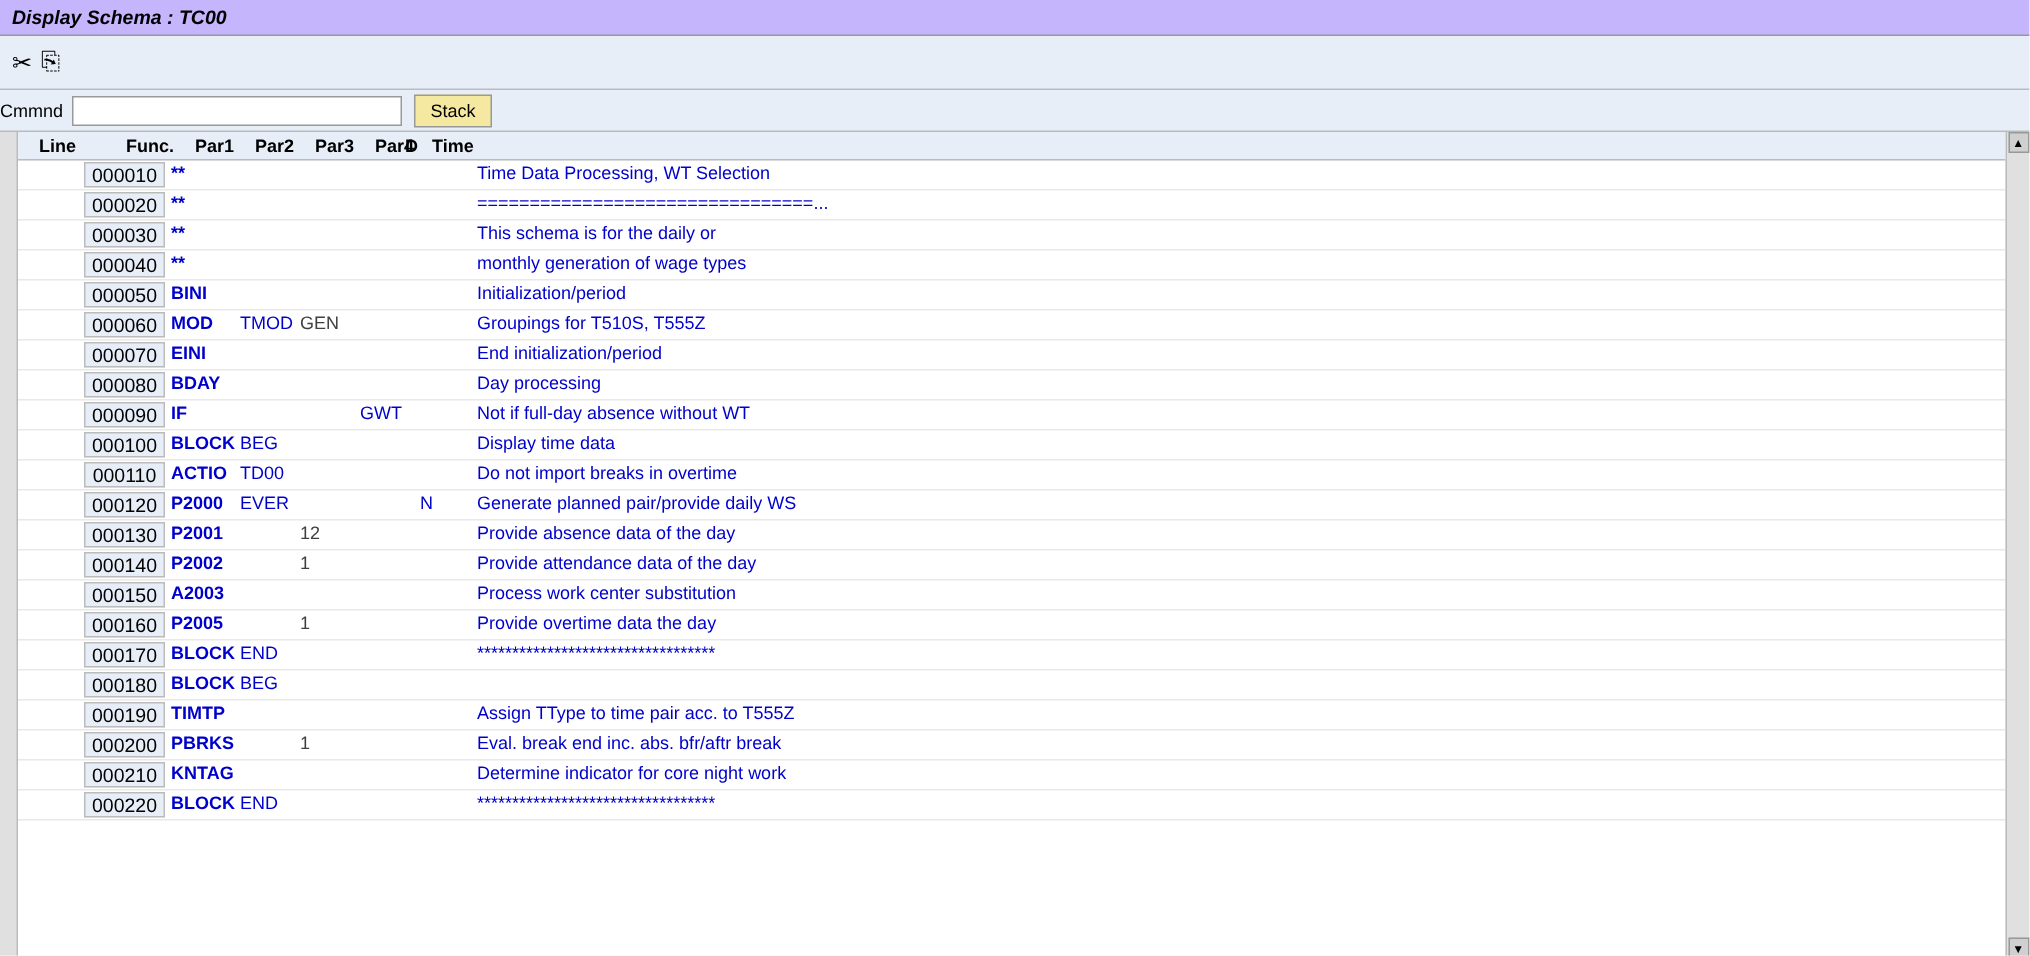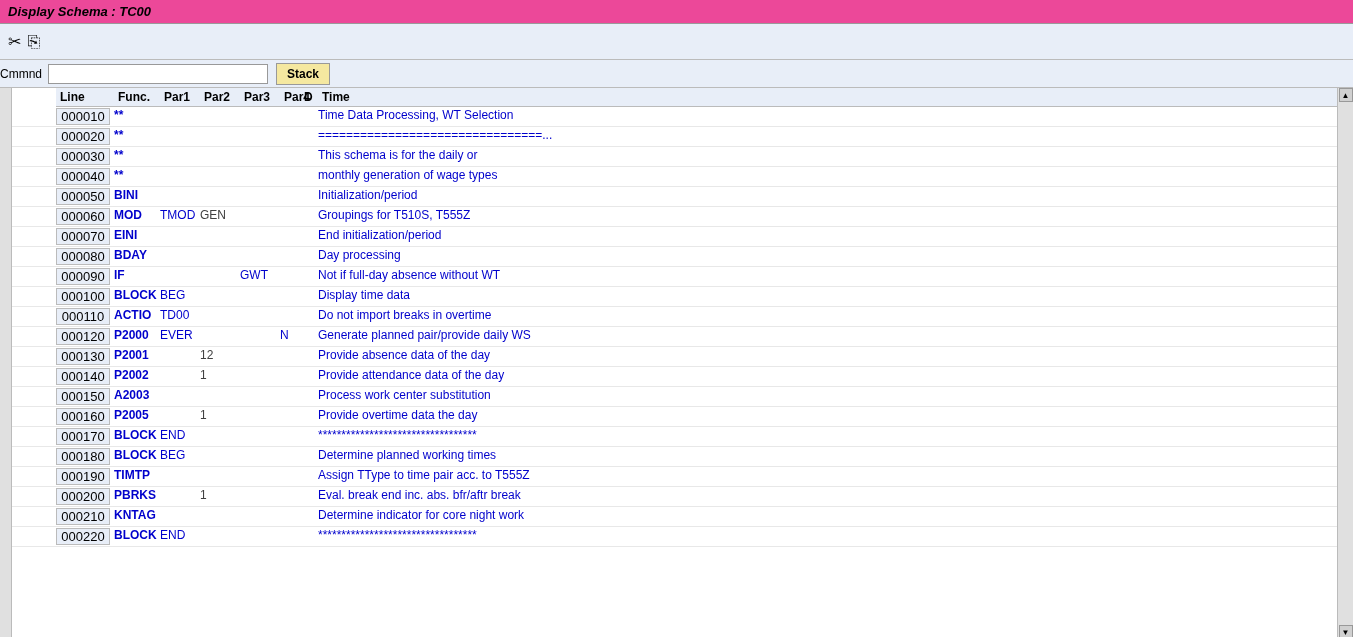--- a/index.html
+++ b/index.html
@@ -5,21 +5,21 @@
     * { margin: 0; padding: 0; box-sizing: border-box; }
     body {
       font-family: Arial, sans-serif;
       font-size: 12px;
       background: #f0f0f0;
       width: 1353px;
       height: 637px;
       overflow: hidden;
     }
     .title-bar {
-      background: #ec4899;
+      background: #c4b5fd;
       border-bottom: 1px solid #999;
       padding: 4px 8px;
       font-weight: bold;
       font-style: italic;
       font-size: 13px;
       color: #000;
     }
     .toolbar {
       background: #e8eef8;
       border-bottom: 1px solid #bbb;
@@ -62,46 +62,44 @@
       padding: 1px 2px;
     }
     .stack-btn {
       margin-left: 8px;
       background: #f5e8a0;
       border: 1px solid #999;
       padding: 2px 10px;
       font-size: 12px;
       cursor: pointer;
       height: 22px;
-      font-weight: bold;
     }
     .main-area {
       display: flex;
       height: calc(637px - 36px - 28px - 22px);
       background: #fff;
     }
     .scroll-left {
       width: 12px;
       background: #e0e0e0;
       border-right: 1px solid #bbb;
     }
     .content-area {
       flex: 1;
       overflow: hidden;
       position: relative;
     }
     .header-row {
       display: flex;
       background: #e8eef8;
       border-bottom: 1px solid #bbb;
-      padding: 2px 4px;
+      padding: 2px 14px;
       font-weight: bold;
       font-size: 12px;
       color: #000;
-      margin-left: 44px;
     }
     .col-line { width: 58px; min-width: 58px; }
     .col-func { width: 46px; min-width: 46px; }
     .col-par1 { width: 40px; min-width: 40px; }
     .col-par2 { width: 40px; min-width: 40px; }
     .col-par3 { width: 40px; min-width: 40px; }
     .col-par4 { width: 20px; min-width: 20px; }
     .col-d { width: 18px; min-width: 18px; }
     .col-text { flex: 1; }
     .data-row {
@@ -358,21 +356,20 @@
       <div class="text-cell">**********************************</div>
     </div>
         <div class="data-row">
       <div class="line-num">000180</div>
       <div class="func-cell">BLOCK</div>
       <div class="par1-cell">BEG</div>
       <div class="par2-cell"></div>
       <div class="par3-cell"></div>
       <div class="par4-cell"></div>
       <div class="d-cell"></div>
-      <div class="text-cell">Determine planned working times</div>
     </div>
         <div class="data-row">
       <div class="line-num">000190</div>
       <div class="func-cell">TIMTP</div>
       <div class="par1-cell"></div>
       <div class="par2-cell"></div>
       <div class="par3-cell"></div>
       <div class="par4-cell"></div>
       <div class="d-cell"></div>
       <div class="text-cell">Assign TType to time pair acc. to T555Z</div>

